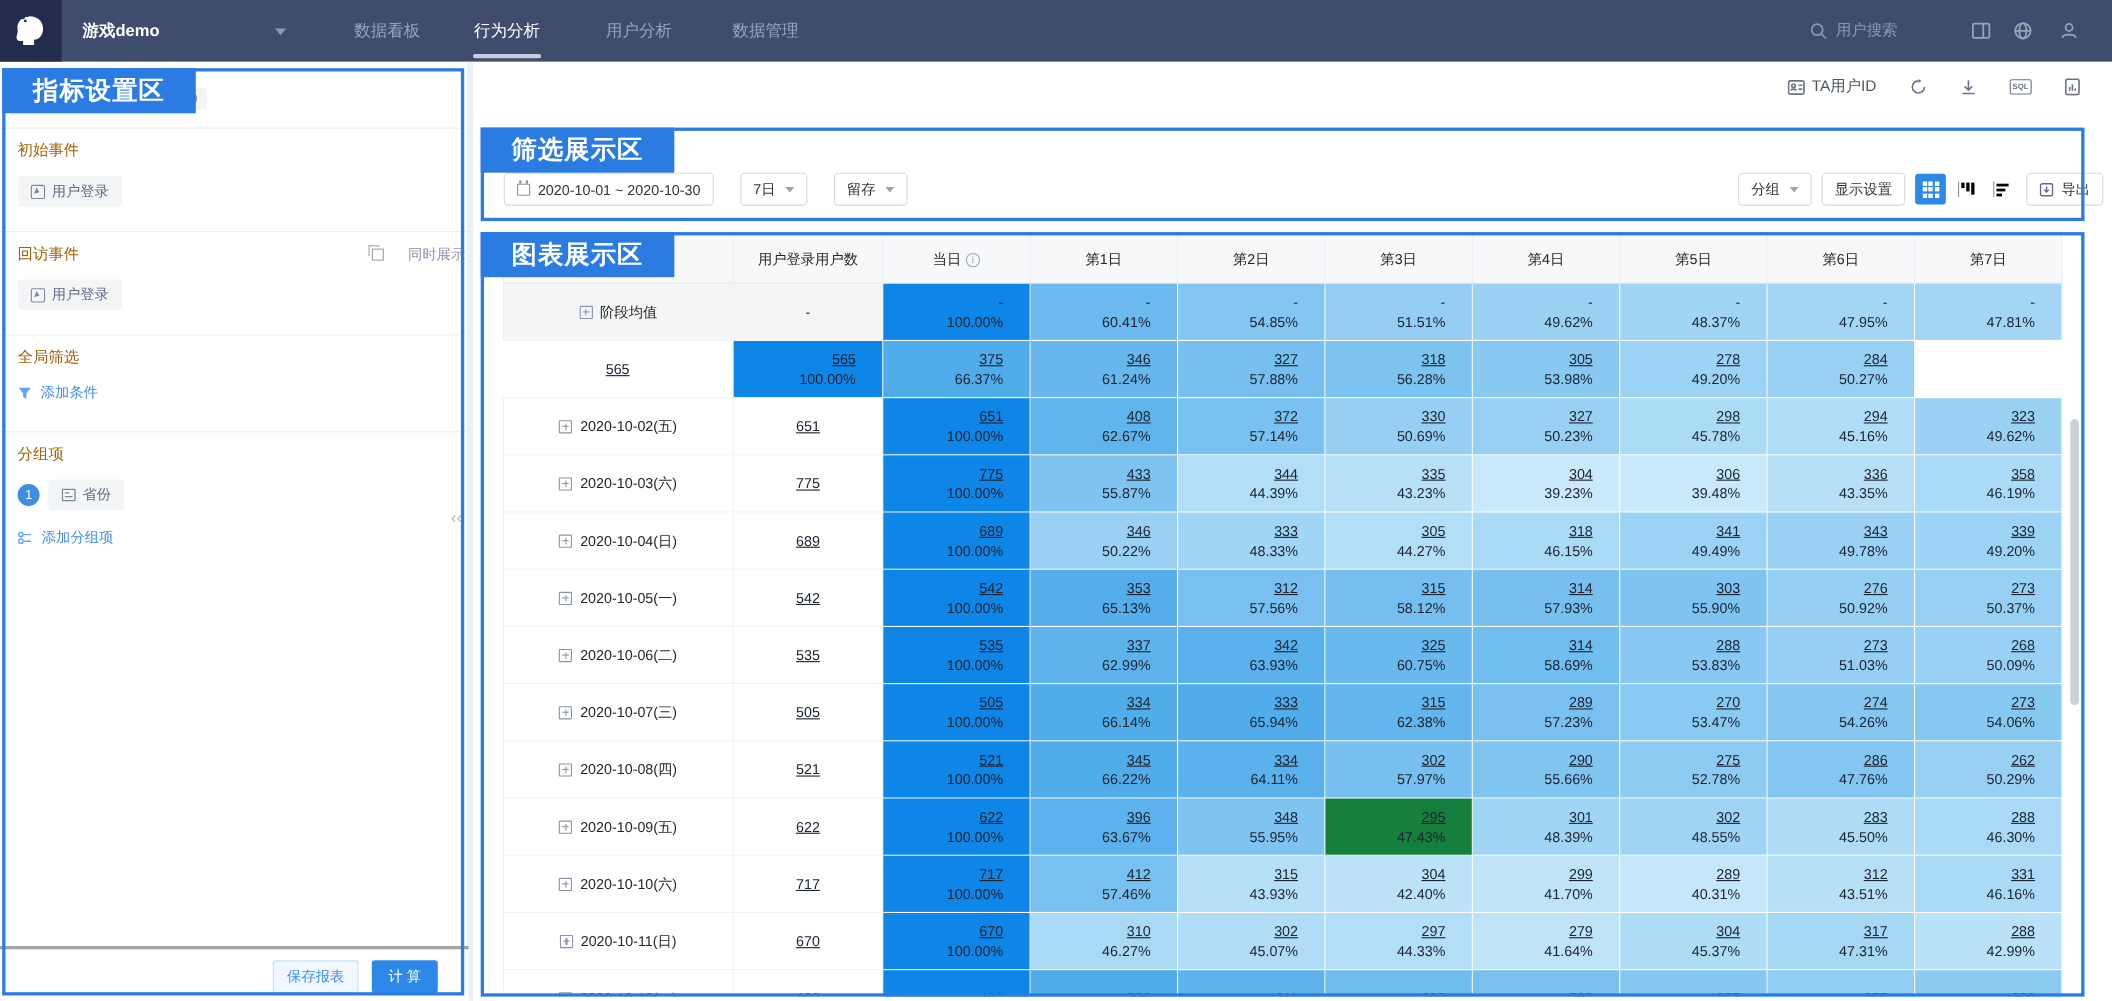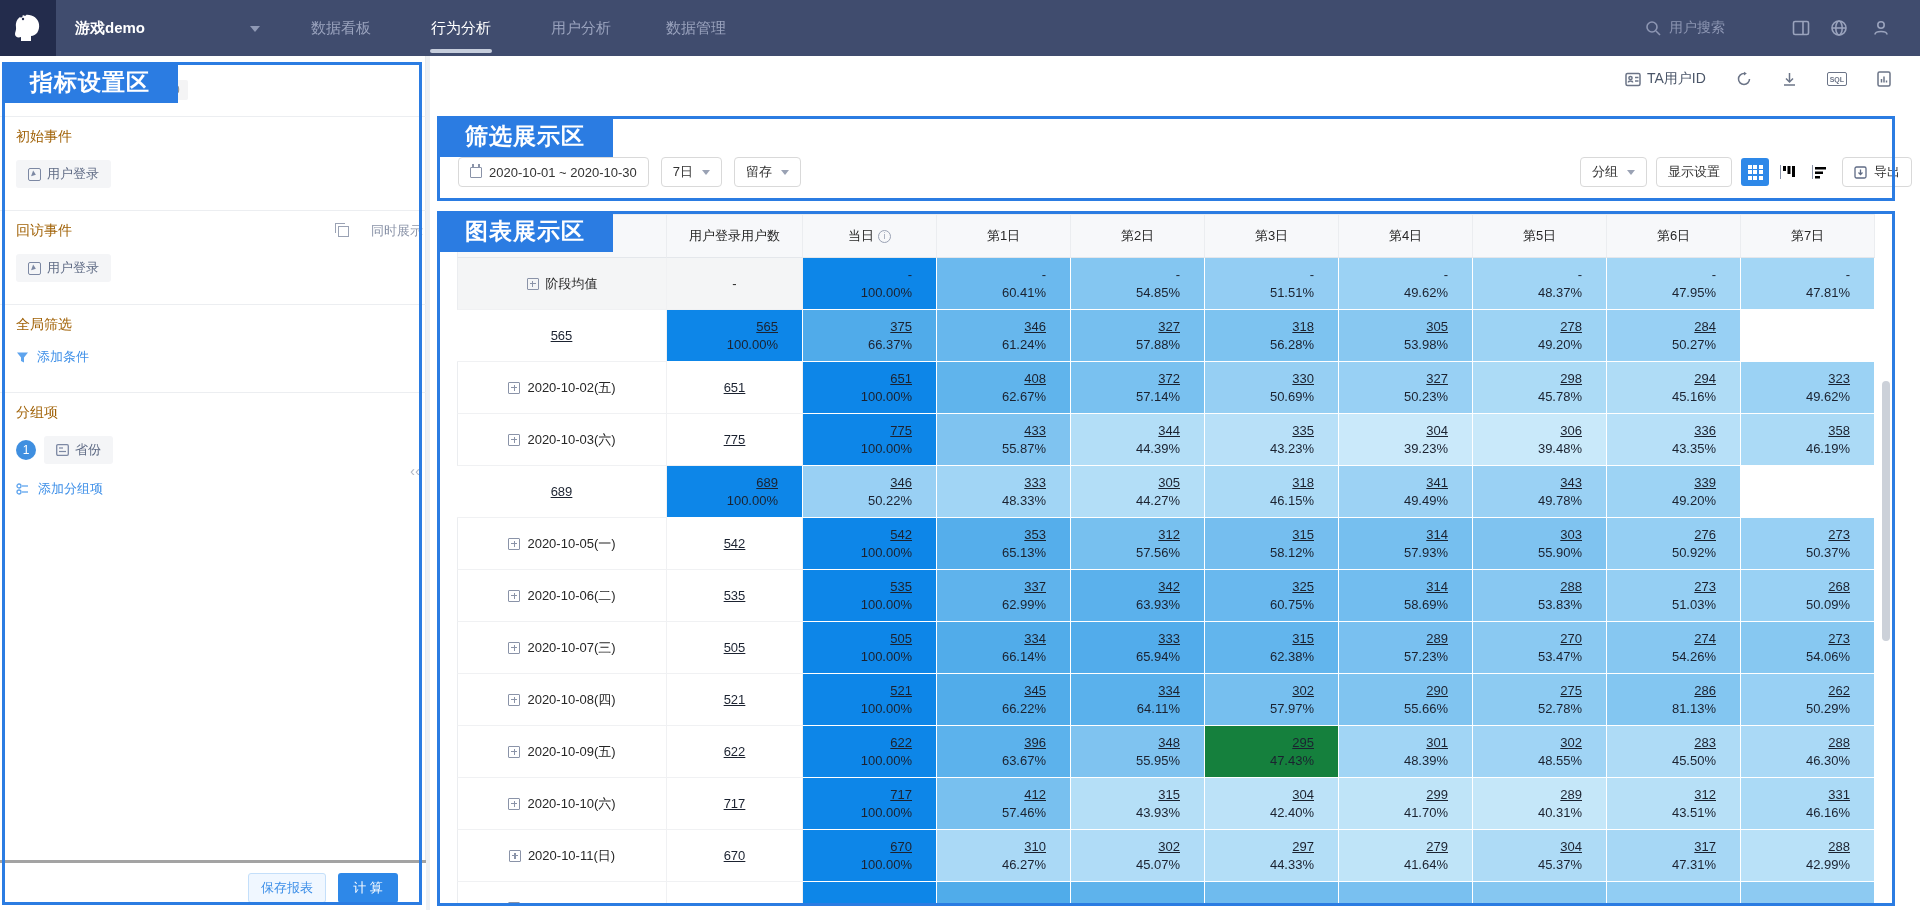--- a/index.html
+++ b/index.html
@@ -36,21 +36,21 @@
   .utc-badge { position:absolute; left:110px; top:24px; height:20px; background:#f4f4f5; color:#8c8c8c; font-size:12px; display:flex; align-items:center; padding:0 8px; border-radius:2px; }
   .collapse { position:absolute; left:410px; top:462px; color:#b0b6c3; font-size:15px; cursor:pointer; }
 
   
   .main { position:absolute; left:430px; top:56px; width:1490px; height:854px; background:#fff; }
   .top-tools { position:absolute; left:1195px; top:14px; display:flex; align-items:center; gap:30px; color:#5a6578; }
   .tool-item { display:flex; align-items:center; gap:6px; font-size:14px; color:#4a5568; cursor:pointer; }
   .tool-item svg { stroke:#6b7487; fill:none; stroke-width:1.5; }
   .sql-badge { width:20px; height:14px; border:1.3px solid #6b7487; border-radius:2px; font-size:7px; color:#6b7487; display:flex; align-items:center; justify-content:center; font-weight:bold; }
 
-  .filter-row { position:absolute; left:28px; top:101px; height:30px; display:flex; gap:12px; }
+  .filter-row { position:absolute; left:28px; top:101px; height:30px; display:flex; gap:24px; }
   .f-box { height:30px; border:1px solid #d9d9d9; border-radius:4px; display:flex; align-items:center; gap:7px; padding:0 11px; font-size:13px; color:#333; background:#fff; cursor:pointer; }
   .cal-ic { width:12px; height:11px; border:1.3px solid #8a93a8; border-radius:1px; position:relative; margin-top:1px; }
   .cal-ic::before { content:""; position:absolute; top:-4px; left:1px; width:2px; height:3px; background:#8a93a8; box-shadow:6px 0 0 #8a93a8; }
   .caret-dn { width:0; height:0; border-left:4px solid transparent; border-right:4px solid transparent; border-top:5px solid #9aa2b4; margin-left:2px; }
   .filter-right { position:absolute; top:101px; left:1150px; height:30px; display:flex; gap:9px; align-items:center; }
   .toggle-group { display:flex; gap:4px; align-items:center; }
   .tg { width:28px; height:28px; border-radius:3px; display:flex; align-items:center; justify-content:center; cursor:pointer; }
   .tg.active { background:#2e88e8; }
   .grid-ic { display:grid; grid-template-columns:repeat(3,4px); grid-template-rows:repeat(3,4px); gap:1.5px; }
   .grid-ic i { background:#fff; }
@@ -86,21 +86,21 @@
     <svg width="34" height="34" viewBox="0 0 34 34">
       <path d="M14 4 C7 5 4 11 5 16 C5.5 19 4 21 4 23 C4 26 7 27 10 26 L10 30 L20 30 L20 25 C25 25 29 20 28 13 C27 7 21 3 14 4 Z" fill="#fff"></path>
       <circle cx="10" cy="5" r="1.6" fill="#232c4c"></circle>
         <circle cx="14" cy="3.4" r="1.3" fill="#232c4c"></circle>
         <circle cx="12" cy="8" r="1.2" fill="#232c4c"></circle>
     </svg>
   </div>
   <div class="project">游戏demo</div>
   <div class="proj-caret"></div>
   <div id="nav-menu">
-      <div class="nav-item" style="left: 341px;">数据看板</div>
+      <div class="nav-item" style="left: 352px;">数据看板</div>
       <div class="nav-item active" style="left: 461px;">行为分析</div>
       <div class="nav-item" style="left: 581px;">用户分析</div>
       <div class="nav-item" style="left: 696px;">数据管理</div>
     </div>
   <div class="nav-search">
     <svg width="16" height="16" viewBox="0 0 16 16">
         <circle cx="7" cy="7" r="5" fill="none" stroke="#8d96b3" stroke-width="1.6"></circle>
         <line x1="11" y1="11" x2="15" y2="15" stroke="#8d96b3" stroke-width="1.6"></line>
       </svg>
     <span>用户搜索</span>
@@ -467,20 +467,24 @@
         <div class="td-val" style="background: rgb(183, 224, 248);">
           <span class="lnk">336</span>
           <span>43.35%</span>
         </div>
         <div class="td-val" style="background: rgb(171, 218, 246);">
           <span class="lnk">358</span>
           <span>46.19%</span>
         </div>
       </div>
       <div class="trow tr">
+        <div class="td-date">
+          <span class="exp-ic"></span>
+          <span>2020-10-04(日)</span>
+        </div>
         <div class="td-total">
           <span class="lnk">689</span>
         </div>
         <div class="td-val" style="background: rgb(13, 134, 232);">
           <span class="lnk">689</span>
           <span>100.00%</span>
         </div>
         <div class="td-val" style="background: rgb(153, 208, 244);">
           <span class="lnk">346</span>
           <span>50.22%</span>
@@ -660,21 +664,21 @@
         <div class="td-val" style="background: rgb(128, 196, 240);">
           <span class="lnk">290</span>
           <span>55.66%</span>
         </div>
         <div class="td-val" style="background: rgb(141, 203, 242);">
           <span class="lnk">275</span>
           <span>52.78%</span>
         </div>
         <div class="td-val" style="background: rgb(131, 198, 241);">
           <span class="lnk">286</span>
-          <span>81.13%</span>
+          <span>47.76%</span>
         </div>
         <div class="td-val" style="background: rgb(152, 208, 244);">
           <span class="lnk">262</span>
           <span>50.29%</span>
         </div>
       </div>
       <div class="trow tr">
         <div class="td-date">
           <span class="exp-ic"></span>
           <span>2020-10-09(五)</span>

